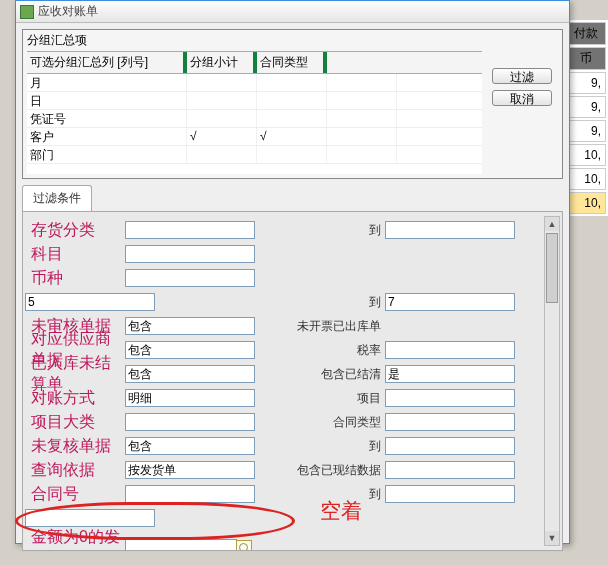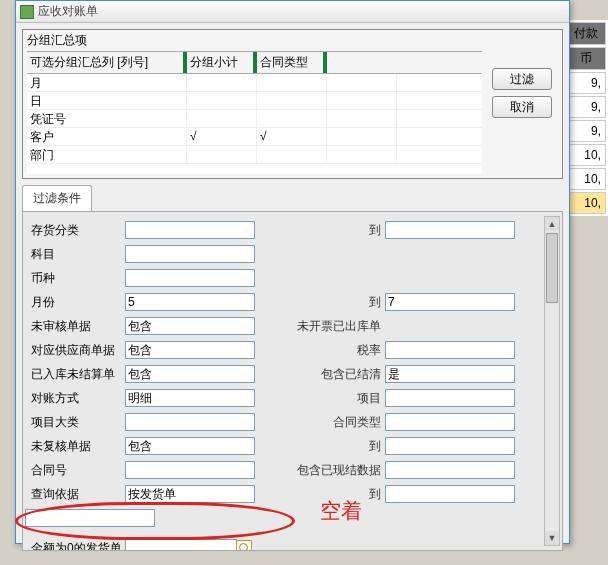--- a/index.html
+++ b/index.html
@@ -13,26 +13,26 @@
 .group-box{margin:6px;border:1px solid #888;background:#f5f5f5}
 .group-title{padding:2px 4px;font-size:12px}
 .grid{background:#fff;border-top:1px solid #aaa}
 .grid-head{display:flex;background:#f4f4f4;border-bottom:1px solid #aaa}
 .grid-head div{padding:2px 3px;border-right:4px solid #15803d;font-size:12px}
 .c0{width:160px}.c1{width:70px}.c2{width:70px}.c3{width:70px}
 .grid-body{height:100px;overflow:auto}
 .grid-row{display:flex;border-bottom:1px solid #eee}
 .grid-row div{padding:1px 3px;border-right:1px solid #f0f0f0;font-size:12px;height:17px}
 .btn-col{position:absolute;right:10px;top:38px;display:flex;flex-direction:column;gap:6px}
-.btn{width:60px;height:22px;background:linear-gradient(#fefefe,#e4e4e4);border:1px solid #888;border-radius:3px;font-size:12px;cursor:pointer}
+.btn{width:60px;height:16px;background:linear-gradient(#fefefe,#e4e4e4);border:1px solid #888;border-radius:3px;font-size:12px;cursor:pointer}
 .tab-strip{margin:6px 6px 0 6px;display:flex}
 .tab{padding:4px 10px;background:#fff;border:1px solid #aaa;border-bottom:none;border-top-left-radius:3px;border-top-right-radius:3px;font-size:12px;font-weight:normal;color:#333}
 .filter-panel{margin:0 6px 6px 6px;background:#e9e9e9;border:1px solid #aaa;padding:6px 2px;height:340px;overflow:hidden;position:relative}
 .filter-row{display:flex;align-items:center;height:24px}
-.lbl{width:100px;text-align:left;padding-left:6px;color:#000000;font-size:12px}
+.lbl{width:100px;text-align:left;padding-left:6px;color:#be185d;font-size:16px}
 .lbl2{width:110px;text-align:right;padding-right:4px;color:#333;font-size:12px}
 .inp{width:130px;height:18px;border:1px solid #7e9db9;background:#fff;padding:0 2px;font-size:12px}
 .left-col{width:250px}
 .right-col{width:260px}
 .circle{position:absolute;left:15px;bottom:25px;width:280px;height:38px;border:3px solid #d22;border-radius:50%/60%;pointer-events:none}
 .annot{position:absolute;left:320px;bottom:40px;color:#d22;font-size:21px;pointer-events:none}
 .scrollbar{position:absolute;right:2px;top:4px;bottom:4px;width:16px;background:#e8e8e8;border:1px solid #bbb}
 .scrollbar .thumb{position:absolute;left:1px;right:1px;top:16px;height:70px;background:#cfcfcf;border:1px solid #999}
 .scrollbar .arr{position:absolute;left:0;right:0;height:14px;background:#ddd;text-align:center;font-size:9px;line-height:14px;color:#555}
 .arr.up{top:0}.arr.down{bottom:0}
@@ -138,21 +138,20 @@
           </div>
           <div class="filter-row">
             <span class="lbl">科目</span>
             <input class="inp" style="">
           </div>
           <div class="filter-row">
             <span class="lbl">币种</span>
             <input class="inp" style="">
           </div>
           <div class="filter-row">
-            <span class="lbl">月份</span>
             <input class="inp" value="5" style="">
           </div>
           <div class="filter-row">
             <span class="lbl">未审核单据</span>
             <input class="inp" value="包含" style="">
           </div>
           <div class="filter-row">
             <span class="lbl">对应供应商单据</span>
             <input class="inp" value="包含" style="">
           </div>
@@ -166,26 +165,26 @@
           </div>
           <div class="filter-row">
             <span class="lbl">项目大类</span>
             <input class="inp" style="">
           </div>
           <div class="filter-row">
             <span class="lbl">未复核单据</span>
             <input class="inp" value="包含" style="">
           </div>
           <div class="filter-row">
-            <span class="lbl">合同号</span>
-            <input class="inp" style="">
-          </div>
-          <div class="filter-row">
             <span class="lbl">查询依据</span>
             <input class="inp" value="按发货单" style="">
+          </div>
+          <div class="filter-row">
+            <span class="lbl">合同号</span>
+            <input class="inp" style="">
           </div>
           <div class="filter-row">
             <input class="inp" style="">
           </div>
         </div>
       <div class="right-col" id="right-col">
           <div class="filter-row">
             <span class="lbl2">到</span>
             <input class="inp" style="">
           </div>

